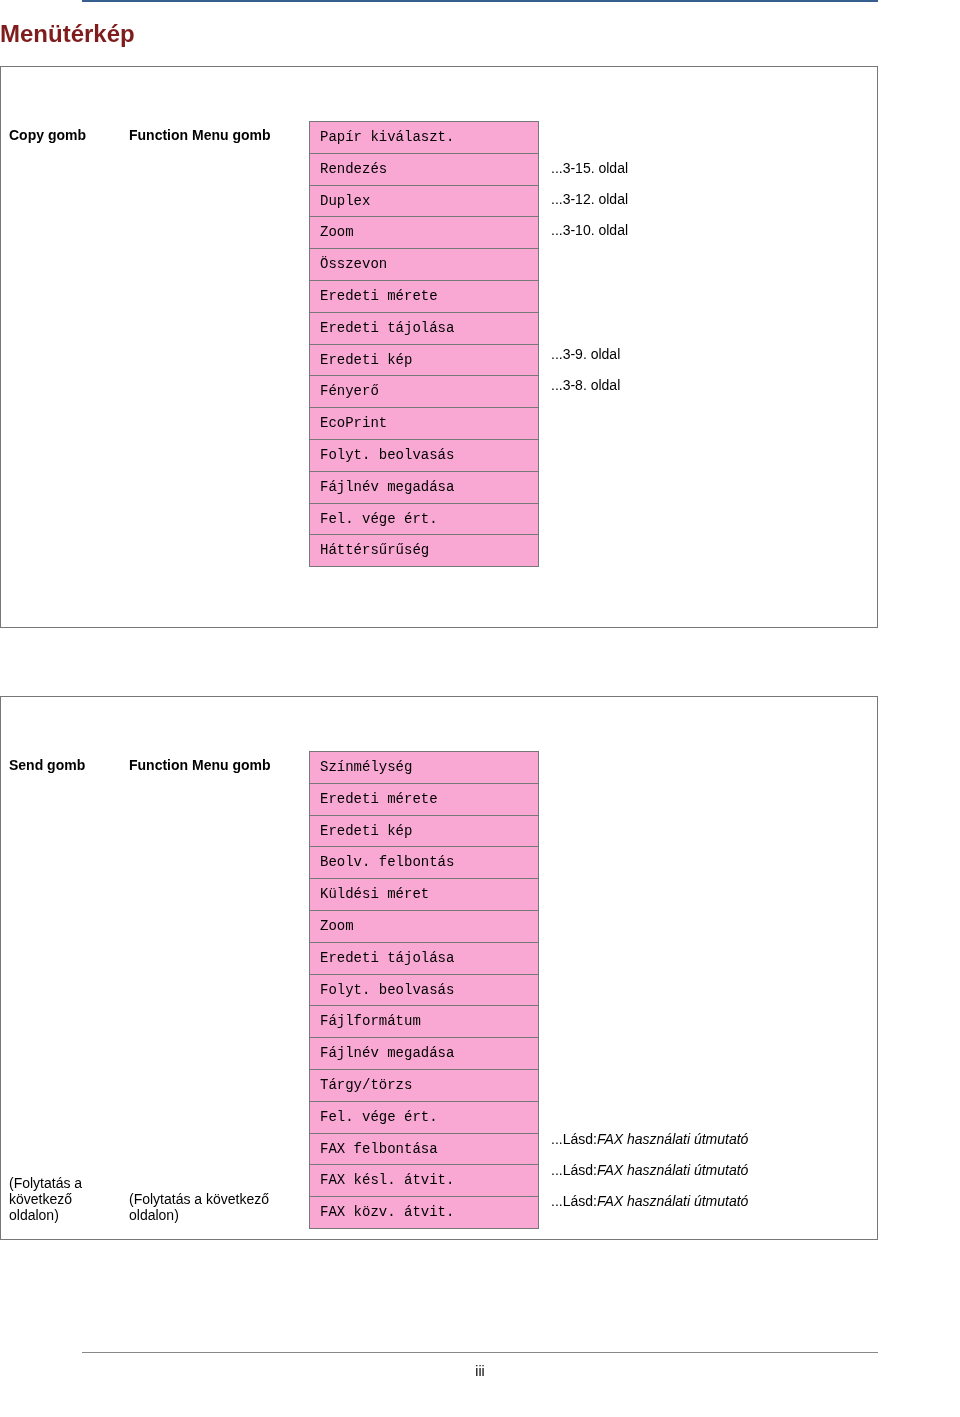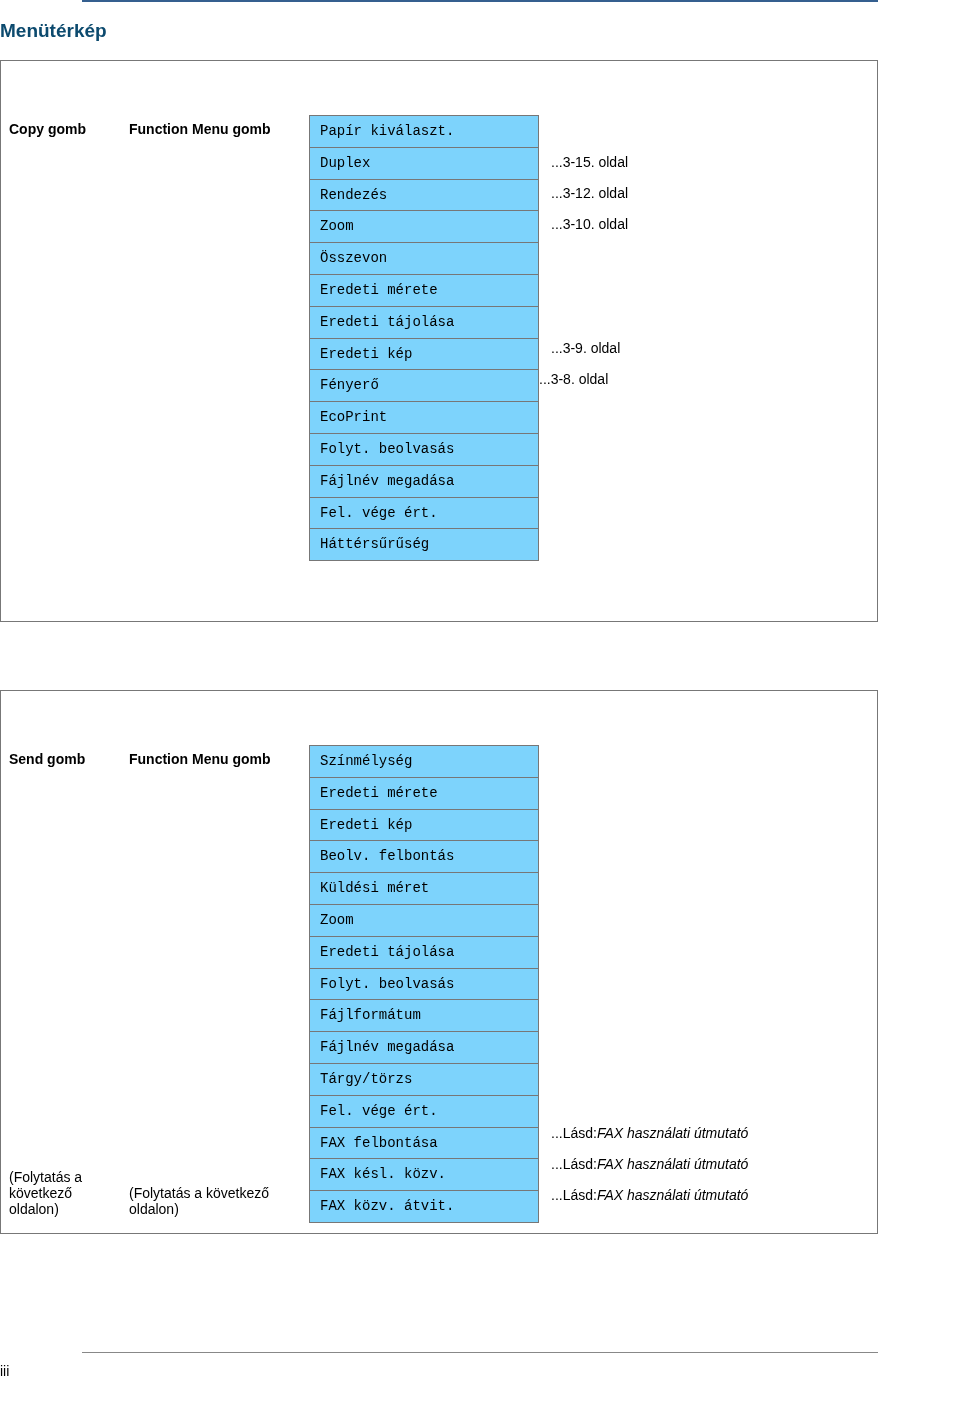--- a/index.html
+++ b/index.html
@@ -18,23 +18,23 @@
     top: 0;
     left: 82px;
     right: 82px;
     height: 0;
     border-top: 2px solid #355f8f;
   }
   .content {
     padding: 20px 82px 0 0;
   }
   h1.title {
-    font-size: 19px;
+    font-size: 24px;
     font-weight: bold;
-    color: #0c4a6e;
+    color: #7f1d1d;
     margin: 0 0 18px 0;
   }
   .section {
     margin-top: 8px;
   }
   .row {
     display: flex;
     align-items: stretch;
   }
   .col-a {
@@ -64,21 +64,21 @@
     font-size: 14px;
     white-space: nowrap;
   }
   .col-page .ref { font-style: italic; font-weight: normal; }
   .menu-list {
     border: 1px solid #777;
     border-bottom: none;
   }
   .menu-list .item {
     border-bottom: 1px solid #777;
-    background: #7dd3fc;
+    background: #f9a8d4;
     padding: 7px 10px;
     font-family: "Courier New", Courier, monospace;
     font-size: 14px;
     line-height: 1.2;
   }
   .spacer { height: 60px; }
   .outer-table {
     border: 1px solid #777;
     padding: 6px 8px 10px 8px;
   }
@@ -89,42 +89,42 @@
     left: 82px;
     right: 82px;
     height: 0;
     border-top: 1px solid #888;
   }
   .page-number {
     position: absolute;
     bottom: 38px;
     left: 0;
     width: 960px;
-    text-align: left;
+    text-align: center;
     font-size: 14px;
     color: #000;
   }
 </style>
 </head>
 <body>
 
 <div class="page-rule"></div>
 
 <div class="content">
   <h1 class="title">Menütérkép</h1>
 
   <div class="section outer-table">
     <div class="row">
       <div class="col-a">Copy gomb</div>
       <div class="col-b">Function Menu gomb</div>
       <div class="col-menu">
         <div class="menu-list" id="list1">
             <div class="item">Papír kiválaszt.</div>
+            <div class="item">Rendezés</div>
             <div class="item">Duplex</div>
-            <div class="item">Rendezés</div>
             <div class="item">Zoom</div>
             <div class="item">Összevon</div>
             <div class="item">Eredeti mérete</div>
             <div class="item">Eredeti tájolása</div>
             <div class="item">Eredeti kép</div>
             <div class="item">Fényerő</div>
             <div class="item">EcoPrint</div>
             <div class="item">Folyt. beolvasás</div>
             <div class="item">Fájlnév megadása</div>
             <div class="item">Fel. vége ért.</div>
@@ -134,21 +134,21 @@
       <div class="col-page" style="padding:0;">
         <div id="pages1">
             <div style="height: 31px; display: flex; align-items: center; padding-left: 12px;"></div>
             <div style="height: 31px; display: flex; align-items: center; padding-left: 12px;">...3-15. oldal</div>
             <div style="height: 31px; display: flex; align-items: center; padding-left: 12px;">...3-12. oldal</div>
             <div style="height: 31px; display: flex; align-items: center; padding-left: 12px;">...3-10. oldal</div>
             <div style="height: 31px; display: flex; align-items: center; padding-left: 12px;"></div>
             <div style="height: 31px; display: flex; align-items: center; padding-left: 12px;"></div>
             <div style="height: 31px; display: flex; align-items: center; padding-left: 12px;"></div>
             <div style="height: 31px; display: flex; align-items: center; padding-left: 12px;">...3-9. oldal</div>
-            <div style="height: 31px; display: flex; align-items: center; ">...3-8. oldal</div>
+            <div style="height: 31px; display: flex; align-items: center; padding-left: 12px;">...3-8. oldal</div>
             <div style="height: 31px; display: flex; align-items: center; padding-left: 12px;"></div>
             <div style="height: 31px; display: flex; align-items: center; padding-left: 12px;"></div>
             <div style="height: 31px; display: flex; align-items: center; padding-left: 12px;"></div>
             <div style="height: 31px; display: flex; align-items: center; padding-left: 12px;"></div>
             <div style="height: 31px; display: flex; align-items: center; padding-left: 12px;"></div>
             <div style="height: 31px; display: flex; align-items: center; padding-left: 12px;"></div>
             <div style="height: 31px; display: flex; align-items: center; padding-left: 12px;"></div>
           </div>
       </div>
     </div>
@@ -172,21 +172,21 @@
             <div class="item">Beolv. felbontás</div>
             <div class="item">Küldési méret</div>
             <div class="item">Zoom</div>
             <div class="item">Eredeti tájolása</div>
             <div class="item">Folyt. beolvasás</div>
             <div class="item">Fájlformátum</div>
             <div class="item">Fájlnév megadása</div>
             <div class="item">Tárgy/törzs</div>
             <div class="item">Fel. vége ért.</div>
             <div class="item">FAX felbontása</div>
-            <div class="item">FAX késl. közv.</div>
+            <div class="item">FAX késl. átvit.</div>
             <div class="item">FAX közv. átvit.</div>
           </div>
       </div>
       <div class="col-page" style="padding:0;">
         <div id="pages2">
             <div style="height: 31px; display: flex; align-items: center; padding-left: 12px;"></div>
             <div style="height: 31px; display: flex; align-items: center; padding-left: 12px;"></div>
             <div style="height: 31px; display: flex; align-items: center; padding-left: 12px;"></div>
             <div style="height: 31px; display: flex; align-items: center; padding-left: 12px;"></div>
             <div style="height: 31px; display: flex; align-items: center; padding-left: 12px;"></div>

